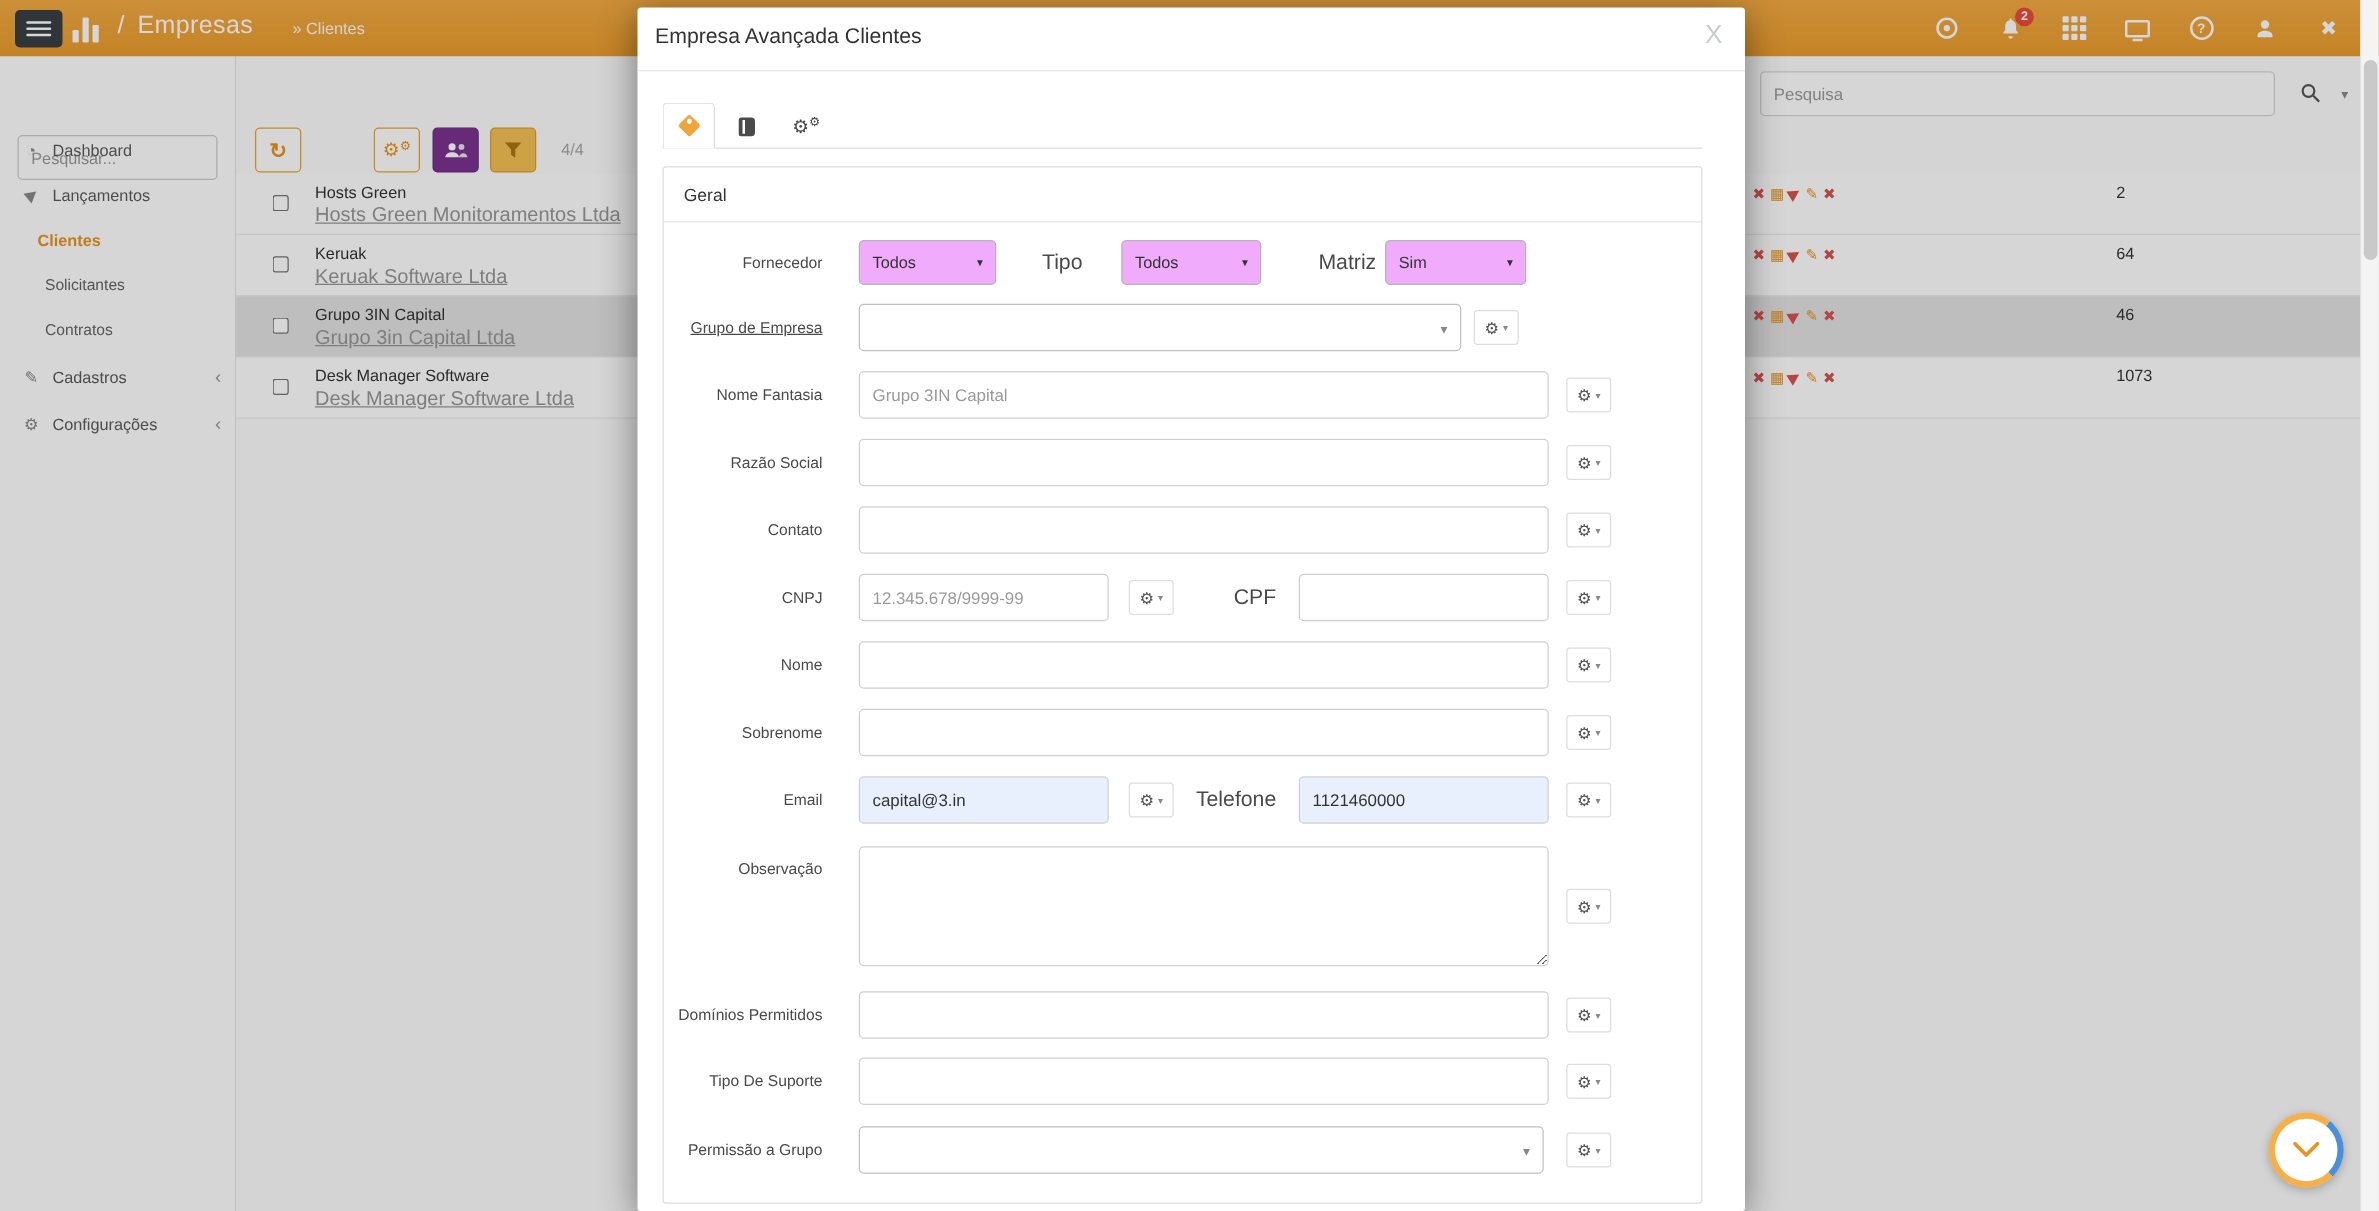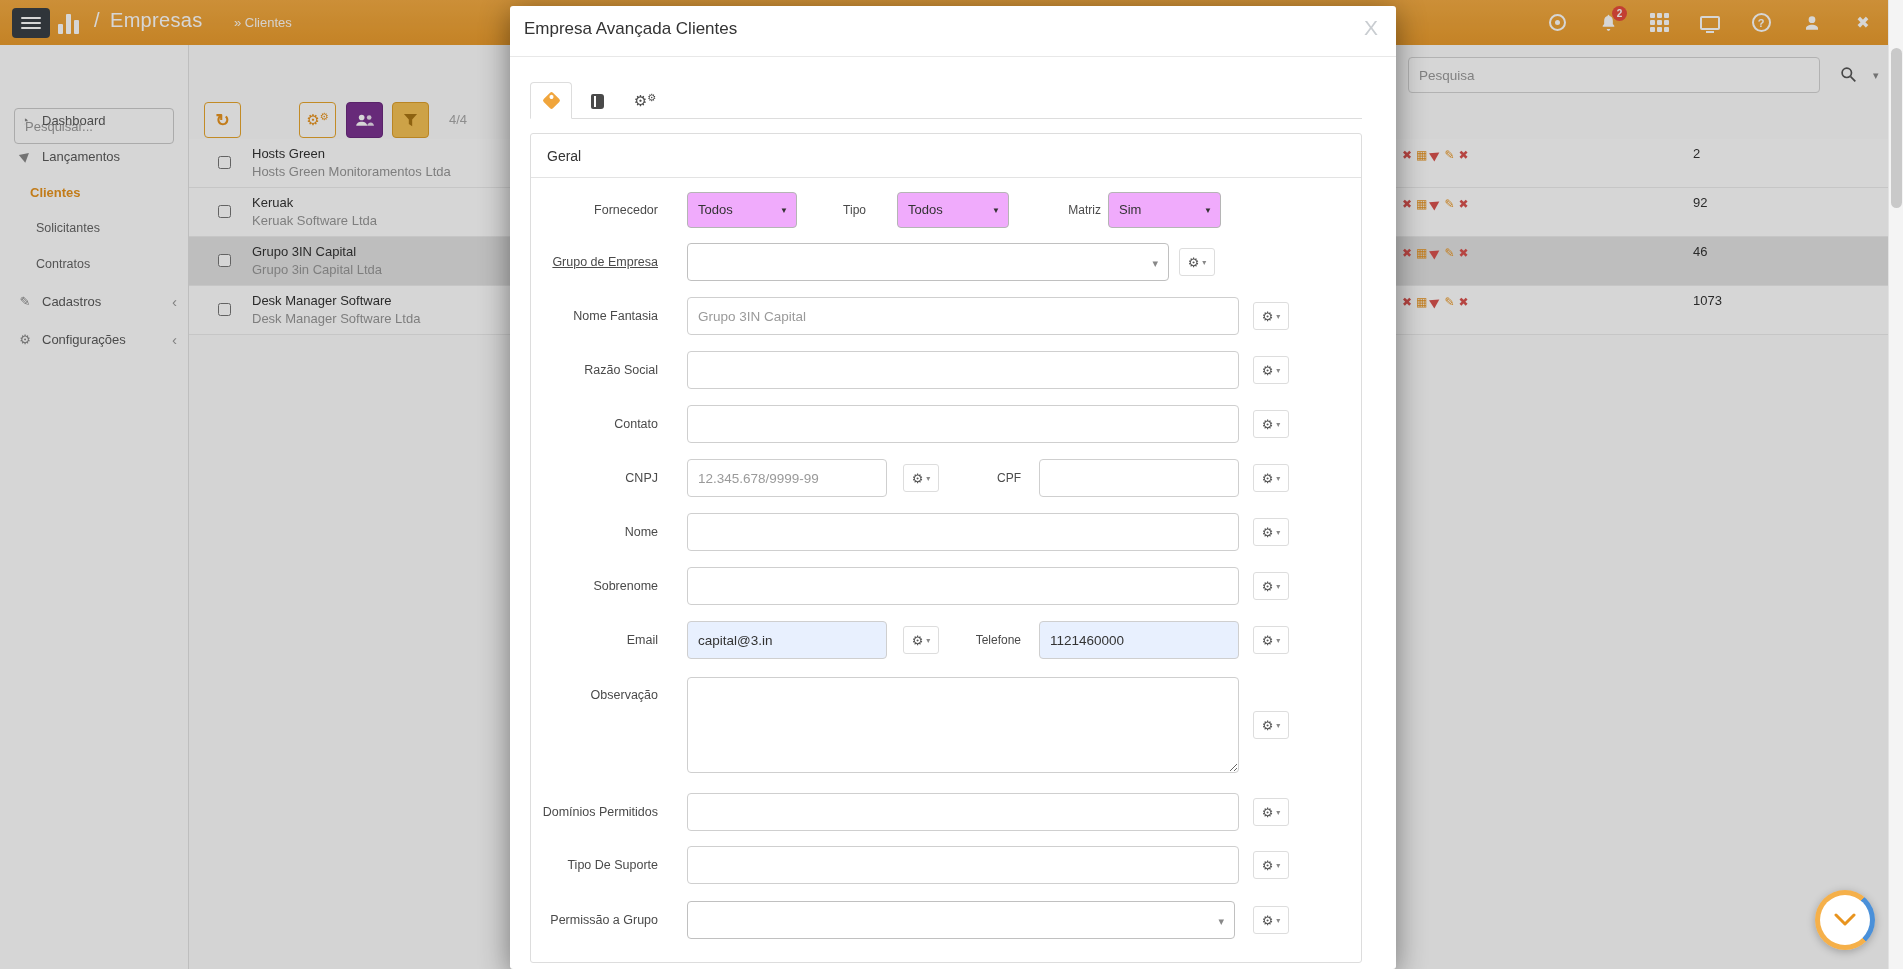--- a/index.html
+++ b/index.html
@@ -57,21 +57,21 @@
   .gears-g .sm { font-size:10px; vertical-align:top; }
   .btn-purple { background:#7b3391; border-color:#6a2a7e; }
   .btn-filter { background:#f5c155; border-color:#dd9f2b; }
   .thead-row { position:absolute; top:108px; left:0; width:1699px; height:30px; border-bottom:1px solid #ddd; }
   .th-check { position:absolute; left:29px; top:6px; }
   .th-label { position:absolute; top:4px; font-size:13px; font-weight:bold; color:#333; }
   .trow { position:absolute; left:0; width:1699px; height:49px; border-bottom:1px solid #ececec; background:#fff; }
   .trow.selected { background:#e3e3e3; }
   .r-check { position:absolute; left:29px; top:17px; }
   .r-name { position:absolute; left:63px; top:7px; font-size:13px; color:#333; }
-  .r-sub { position:absolute; left:63px; top:25px; font-size:13px; color:#979797; }
+  .r-sub { position:absolute; left:63px; top:25px; font-size:16px; color:#979797;text-decoration:underline; }
   .cfg-icons { position:absolute; left:1213px; top:9px; display:flex; gap:4px; align-items:center; }
   .cfg-icons span { font-size:12px; line-height:14px; }
   .ic-red { color:#d9534f; } .ic-org { color:#e8941f; }
   .send-tri { width:0; height:0; border-left:9px solid #d9534f; border-top:5px solid transparent; border-bottom:5px solid transparent;
               transform:rotate(-32deg); display:inline-block; }
   .r-count { position:absolute; left:1504px; top:7px; font-size:13px; color:#333; }
   .psq-input { position:absolute; left:1219px; top:12px; width:412px; height:36px; border:1px solid #d5d5d5; border-radius:4px;
                padding:0 10px; font-size:13.5px; color:#333; font-family:inherit; background:#fff; }
   .psq-input::placeholder { color:#9a9a9a; }
   .psq-search { position:absolute; left:1651px; top:21px; cursor:pointer; }
@@ -104,21 +104,21 @@
   .flabel.link { text-decoration:underline; cursor:pointer; }
   .ftext { position:absolute; height:38px; border:1px solid #cfcfcf; border-radius:4px; font-size:13.5px; padding:0 10px;
            color:#333; font-family:inherit; background:#fff; }
   .ftext::placeholder { color:#9a9a9a; }
   .ftext.hl { background:#e8f0fe; }
   .fta { position:absolute; left:156px; top:0; width:552px; height:96px; border:1px solid #cfcfcf; border-radius:4px;
          font-family:inherit; font-size:13.5px; padding:6px 10px; resize:both; }
   .fselect { position:absolute; height:36px; top:1px; border:1px solid #b5b5b5; border-radius:4px; background:#f0abfc; cursor:pointer; }
   .fselect .txt { padding:0 24px 0 10px; line-height:34px; font-size:13px; color:#333; }
   .fselect .sc { position:absolute; right:8px; top:13px; font-size:8px; color:#333; }
-  .inlabel { position:absolute; text-align:right; line-height:38px; font-size:12px; color:#4a4a4a; }
+  .inlabel { position:absolute; text-align:right; line-height:38px; font-size:17px; color:#4a4a4a; }
   .s2 { position:absolute; height:38px; border:1px solid #c0c0c0; border-radius:4px; background:#fff; cursor:pointer; }
   .s2 .sc { position:absolute; right:10px; top:13px; font-size:11px; color:#888; }
   .gear-btn { position:absolute; top:5px; width:36px; height:28px; border:1px solid #ddd; border-radius:3px; background:#fff;
               display:flex; align-items:center; justify-content:center; gap:3px; cursor:pointer; }
   .gear-btn .g { font-size:13px; color:#555; }
   .gear-btn .c { font-size:8px; color:#888; }
 
   
   .fab { position:absolute; left:1815px; top:890px; width:60px; height:60px; border-radius:50%;
          background:conic-gradient(from 40deg,#4a90d9 0 95deg,#f5b04a 95deg 360deg); z-index:25; cursor:pointer;
@@ -276,21 +276,21 @@
       <input type="checkbox" class="r-check" style="">
       <span class="r-name">Keruak</span>
       <span class="r-sub">Keruak Software Ltda</span>
       <span class="cfg-icons">
         <span class="ic-red">✖</span>
         <span class="ic-org">▦</span>
         <span class="send-tri"></span>
         <span class="ic-org">✎</span>
         <span class="ic-red">✖</span>
       </span>
-      <span class="r-count">92</span>
+      <span class="r-count">64</span>
     </div>
 
     <div class="trow selected" style="top:192px">
       <input type="checkbox" class="r-check" style="">
       <span class="r-name">Grupo 3IN Capital</span>
       <span class="r-sub">Grupo 3in Capital Ltda</span>
       <span class="cfg-icons">
         <span class="ic-red">✖</span>
         <span class="ic-org">▦</span>
         <span class="send-tri"></span>

